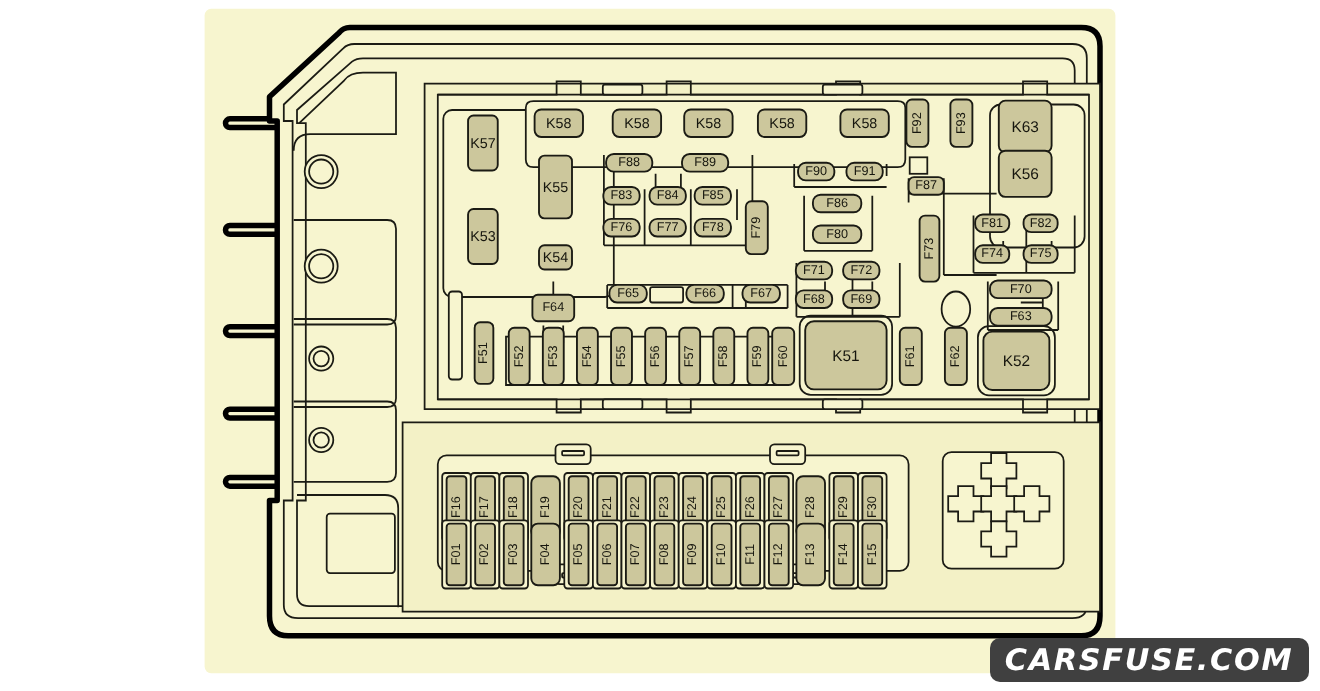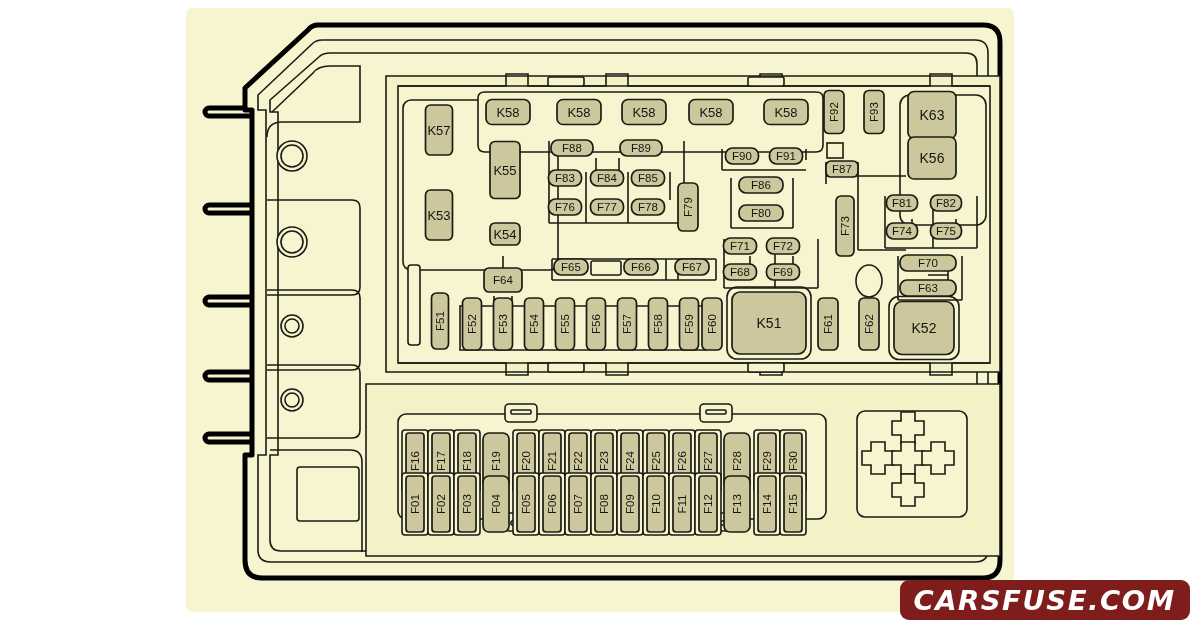--- a/index.html
+++ b/index.html
@@ -87,21 +87,21 @@
     font-size: 13px;
   }
   .lbl-sm { font-size: 11.5px; }
   .lbl-lg { font-size: 14px; }
   #logo-badge {
     position: absolute;
     right: 10px;
     bottom: 8px;
     width: 290px;
     height: 40px;
-    background: #7f1d1d;
+    background: #404040;
     border-radius: 9px;
     display: flex;
     align-items: center;
     justify-content: center;
     overflow: hidden;
   }
   #logo-text {
     color: #ffffff;
     font-family: "DejaVu Sans", sans-serif;
     font-size: 27px;

